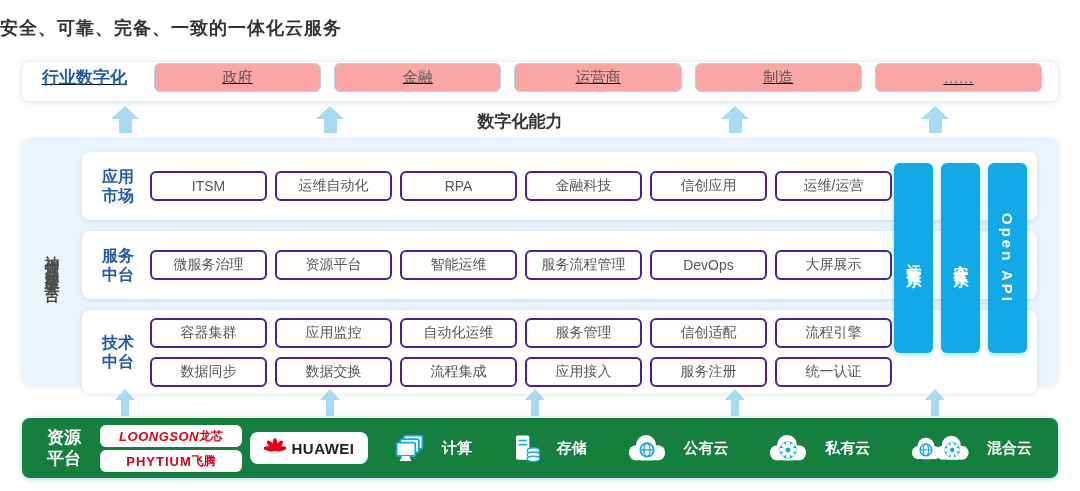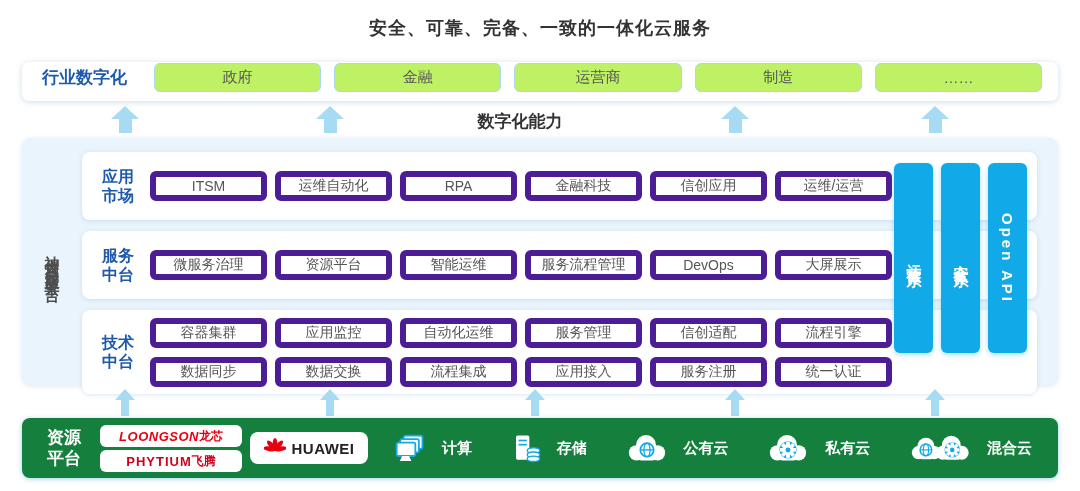--- a/index.html
+++ b/index.html
@@ -1,28 +1,28 @@
 <!DOCTYPE html>
 <html><head>
 <meta charset="utf-8">
 <style>
   * { margin:0; padding:0; box-sizing:border-box; }
   body { font-family:"Liberation Sans","DejaVu Sans",sans-serif; background:#fff; }
   .canvas { position:relative; width:1080px; height:491px; background:#fff; overflow:hidden; }
 
-  .title { position:absolute; top:16px; left:0; width:100%; text-align:center;
+  .title { position:absolute; top:16px; left:0; width:100%; 
            font-size:18px; font-weight:bold; color:#333; letter-spacing:1px;font-family:Liberation Mono, monospace; }
 
   
   .industry-row { position:absolute; left:22px; top:62px; width:1036px; height:39px;
     background:#fff; border-radius:7px; box-shadow:0 1px 6px rgba(120,160,190,.35);
-    display:flex; align-items:center; padding:0 16px 8px 20px; }
+    display:flex; align-items:center; padding:0 16px 8px 20px;text-decoration:underline; }
   .industry-label { width:112px; font-size:17px; font-weight:bold; color:#1E5AA9; }
   .industry-items { flex:1; display:flex; gap:13px; }
-  .pill-box { flex:1; height:29px; background:#bef264; border:1px solid #ABD7F0; border-radius:6px;
+  .pill-box { flex:1; height:29px; background:#fca5a5; border:1px solid #ABD7F0; border-radius:6px;
     display:flex; align-items:center; justify-content:center; font-size:15px; color:#555; }
 
   
   .arrow { position:absolute; display:flex; flex-direction:column; align-items:center; }
   .arrow .head { width:0; height:0; border-left:14px solid transparent; border-right:14px solid transparent;
     border-bottom:13px solid #A7DBF4; }
   .arrow .stem { width:13px; height:14px; background:#A7DBF4; }
   .arrow.small .head { border-left-width:10px; border-right-width:10px; border-bottom-width:11px; }
   .arrow.small .stem { width:8px; height:16px; }
   .capability-label { position:absolute; top:110px; left:455px; width:130px; text-align:center;
@@ -33,21 +33,21 @@
     background:#E9F4FC; border-radius:9px; box-shadow:0 1px 5px rgba(120,160,190,.25); }
   .side-label { position:absolute; left:20px; top:50%; transform:translateY(-50%);
     writing-mode:vertical-rl; font-size:15px; font-weight:600; color:#4d4d4d; letter-spacing:4px; }
   .rows { position:absolute; left:60px; top:14px; width:955px; display:flex; flex-direction:column; gap:11px; }
   .p-row { background:#fff; border-radius:8px; box-shadow:0 1px 4px rgba(120,160,190,.25);
     display:flex; align-items:center; padding-left:16px; }
   .p-row.h1 { height:68px; } .p-row.h2 { height:84px; }
   .row-label { width:40px; margin-right:12px; font-size:16px; font-weight:bold; color:#1E5AA9;
     line-height:1.2; word-break:break-all; text-align:center; }
   .boxes { width:742px; display:flex; gap:8px; }
-  .box { flex:1; height:30px; background:#fff; border:6px solid #4c1d95; border-radius:6px;
+  .box { flex:1; height:30px; background:#fff; border:2px solid #4c1d95; border-radius:6px;
     display:flex; align-items:center; justify-content:center; font-size:14px; color:#555; }
   .box-stack { display:flex; flex-direction:column; gap:9px; }
 
   .v-bar { position:absolute; width:39px; top:25px; height:190px; background:#12A9E9; border-radius:6px;
     display:flex; align-items:center; justify-content:center; box-shadow:0 2px 5px rgba(18,169,233,.35); }
   .v-bar span { writing-mode:vertical-rl; color:#fff; font-size:15px; font-weight:bold; letter-spacing:3px; }
   .v-bar.b0 { left:872px; } .v-bar.b1 { left:919px; } .v-bar.b2 { left:966px; }
 
   
   .resource-bar { position:absolute; left:22px; top:418px; width:1036px; height:60px;

